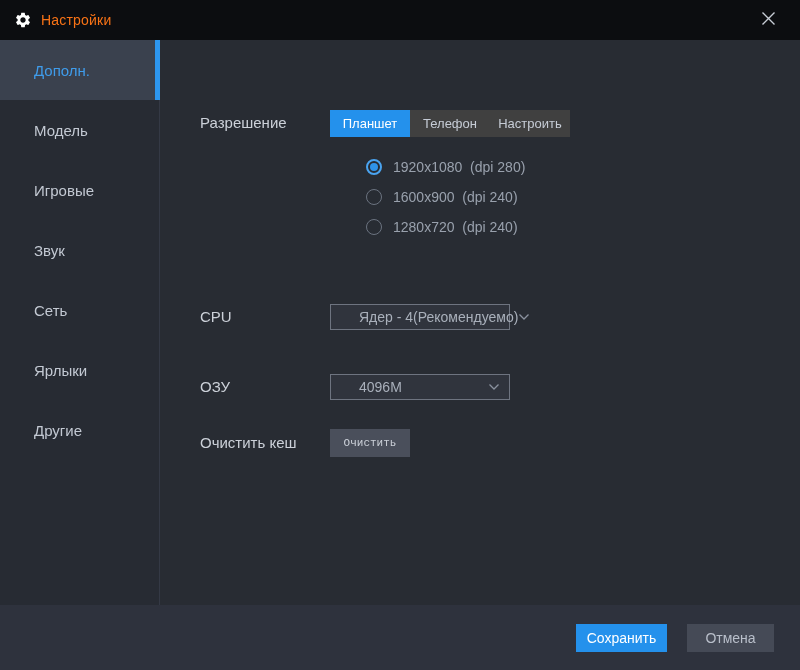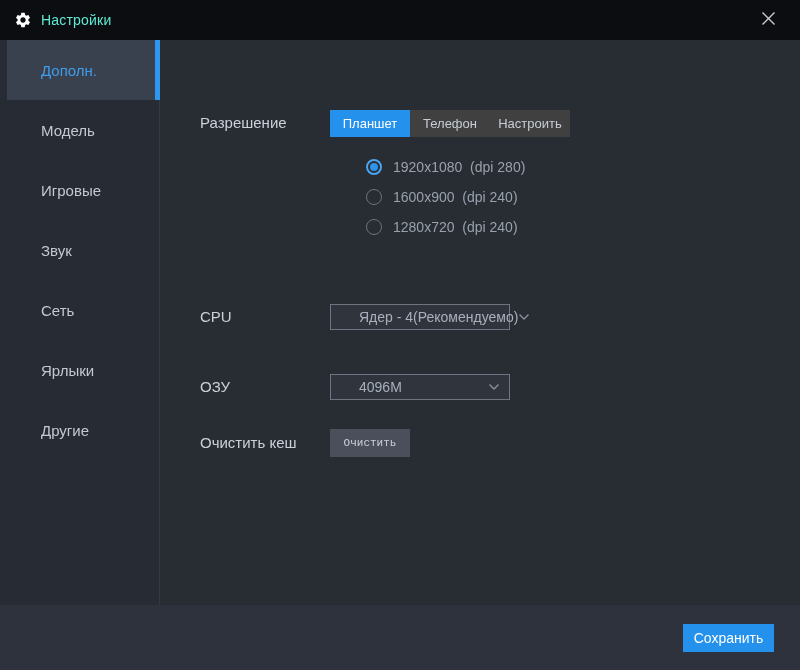--- a/index.html
+++ b/index.html
@@ -17,21 +17,21 @@
   
   .titlebar {
     position: relative;
     height: 40px;
     background: #0c0d10;
     display: flex;
     align-items: center;
     padding-left: 14px;
   }
   .titlebar .gear { display: inline-flex; margin-right: 9px; }
-  .titlebar .title { color: #5eead4; font-size: 14px; letter-spacing: .2px; }
+  .titlebar .title { color: #f97316; font-size: 14px; letter-spacing: .2px; }
   .close-btn {
     position: absolute;
     right: 12px; top: 0;
     width: 40px; height: 40px;
     display: flex; align-items: center; justify-content: center;
     cursor: pointer;
   }
 
   
   .body {
@@ -46,21 +46,20 @@
   }
   .side-item {
     position: relative;
     height: 60px;
     display: flex;
     align-items: center;
     padding-left: 34px;
     color: #c3c9d3;
     font-size: 15px;
     cursor: pointer;
-    margin-left: 7px;
   }
   .side-item.selected {
     background: #3a414e;
     color: #3f9ceb;
   }
   .side-item.selected .active-bar {
     position: absolute;
     right: -1px; top: 0;
     width: 5px; height: 100%;
     background: #2d96ee;
@@ -280,15 +279,16 @@
       </div>
 
       <div class="field-label" style="top:394px">Очистить кеш</div>
       <button class="small-btn" style="top:389px">Очистить</button>
 
     </div>
   </div>
 
   <div class="footer">
     <button class="btn save">Сохранить</button>
+    <button class="btn cancel">Отмена</button>
   </div>
 
 </div>
 
 </body></html>

